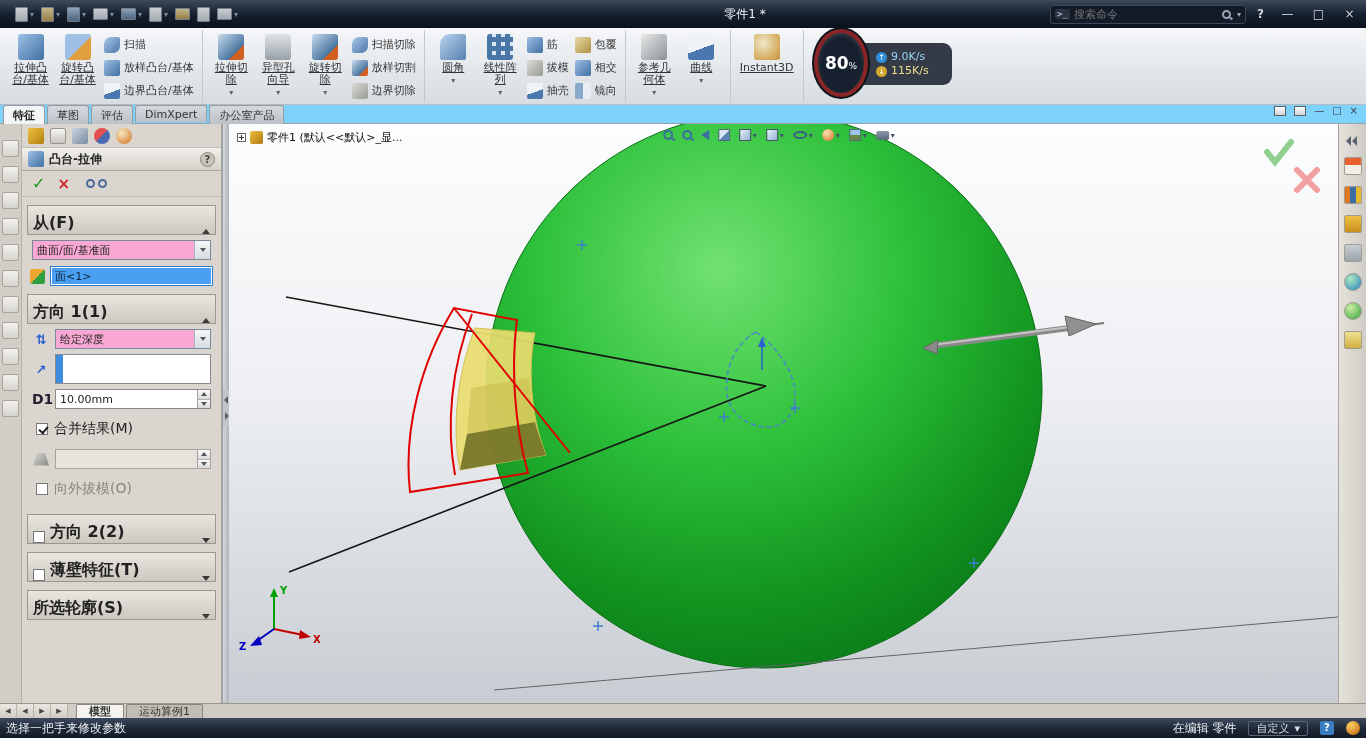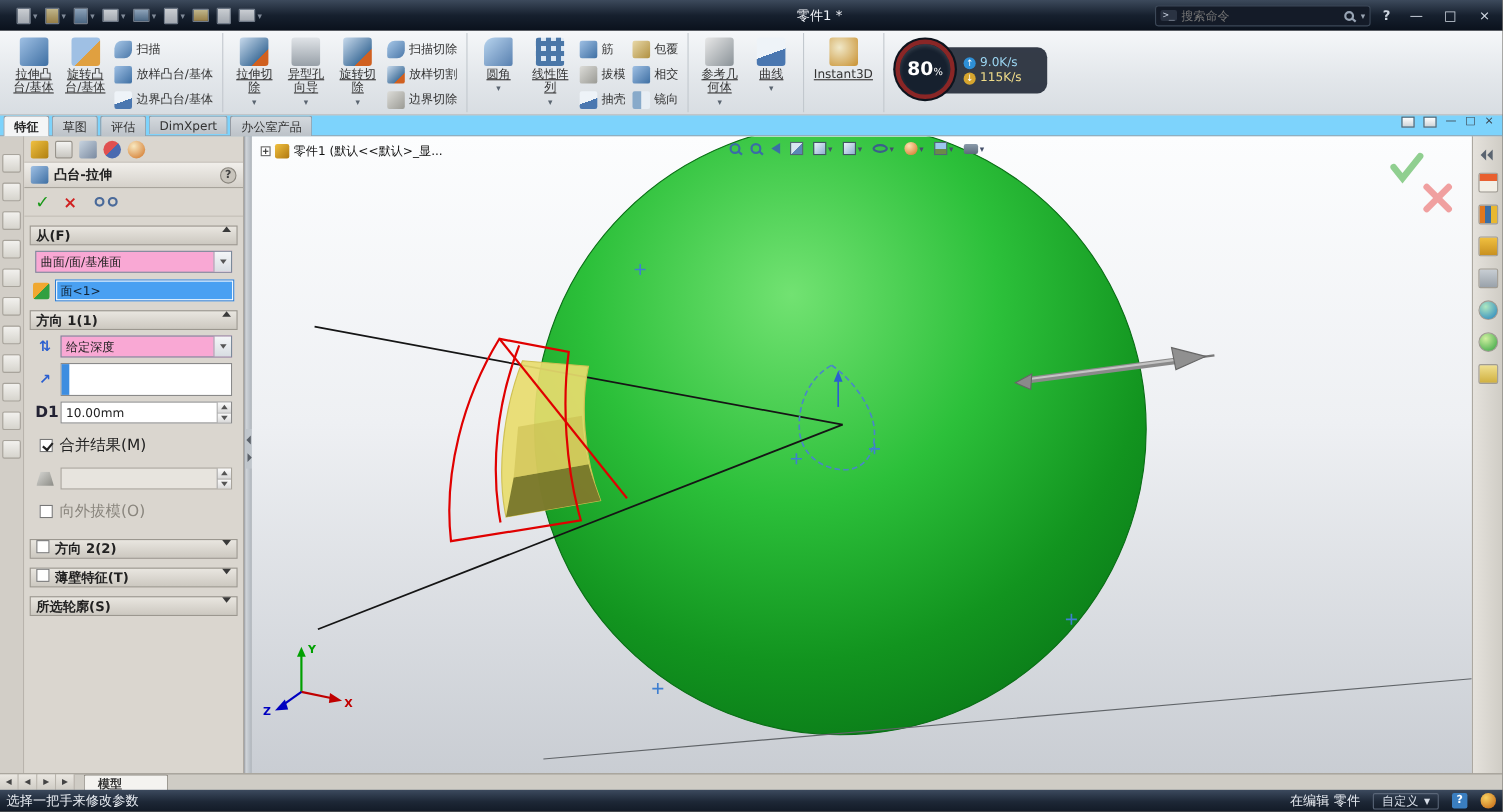--- a/index.html
+++ b/index.html
@@ -91,22 +91,22 @@
   .pmheader { height:23px; background:linear-gradient(#f1efeb,#d5d1ca); border-bottom:1px solid #a8a49c;
     display:flex; align-items:center; gap:5px; padding:0 6px; font-weight:bold; }
   .pmhelp { margin-left:auto; width:15px; height:15px; border-radius:50%; background:#c8c4bc; border:1px solid #8a867e;
     font-size:10px; font-weight:bold; text-align:center; line-height:13px; color:#444; }
   .pmok { height:26px; display:flex; align-items:center; gap:12px; padding:0 10px; border-bottom:1px solid #c2beb6; }
   .okck { color:#189818; font-weight:bold; font-size:16px; }
   .okx { color:#d02020; font-weight:bold; font-size:15px; }
   .glasses { display:flex; align-items:center; margin-left:4px; }
   .glasses i { display:block; width:9px; height:9px; border:2px solid #4a6a9a; border-radius:50%; }
   .glasses i + i { margin-left:3px; }
-  .sechead { height:18px; margin:8px 5px 5px; background:linear-gradient(#e9e6e0,#ccc8c0); border:1px solid #9b978f;
-    display:flex; align-items:flex-start; gap:5px; padding:0 5px; font-weight:bold; font-size:12px; }
+  .sechead { height:30px; margin:8px 5px 5px; background:linear-gradient(#e9e6e0,#ccc8c0); border:1px solid #9b978f;
+    display:flex; align-items:flex-end; gap:5px; padding:0 5px; font-weight:bold; font-size:16px; }
   .chev { width:0; height:0; }
   .chev.up { border-left:4px solid transparent; border-right:4px solid transparent; border-bottom:5px solid #3a3a3a; }
   .chev.down { border-left:4px solid transparent; border-right:4px solid transparent; border-top:5px solid #3a3a3a; }
   .chev.right-side { margin-left:auto; }
   .chev.tiny.up { border-left:3px solid transparent; border-right:3px solid transparent; border-bottom:4px solid #555; }
   .chev.tiny.down { border-left:3px solid transparent; border-right:3px solid transparent; border-top:4px solid #555; }
   .select { display:flex; align-items:center; height:20px; background:#f9a8d4; border:1px solid #7a8a9a;
     margin:2px 10px 6px; padding-left:4px; font-size:11px; }
   .select.grow { flex:1; margin:0; }
   .selbtn { margin-left:auto; width:16px; align-self:stretch; background:linear-gradient(#f4f6f8,#d8dde2);
@@ -172,21 +172,21 @@
   .tp4 { background:linear-gradient(#c8ced4,#9aa2aa); }
   .tp5 { background:radial-gradient(circle at 35% 30%,#b0e8c0,#2080c0); border-radius:50%; }
   .tp6 { background:radial-gradient(circle at 35% 30%,#d0f0a0,#30a040); border-radius:50%; }
   .tp7 { background:linear-gradient(#f0e090,#d0b040); }
 
   
   #bottomtabs { position:absolute; top:703px; left:0; right:0; height:15px; background:#cfccc5;
     border-top:1px solid #9a968e; display:flex; align-items:stretch; font-size:11px; }
   .nbtn { width:17px; display:flex; align-items:center; justify-content:center; font-size:7px; color:#444;
     border-right:1px solid #b8b4ac; background:linear-gradient(#eae7e1,#cfccc5); }
-  .btabs { display:flex; margin-left:8px;flex-direction:column; }
+  .btabs { display:flex; margin-left:8px; }
   .btab { padding:0 12px; display:flex; align-items:center; border:1px solid #8a867e; border-bottom:none;
     background:#c2beb6; margin-right:2px; border-radius:2px 2px 0 0; color:#333; }
   .btab.active { background:#f4f3f0; font-weight:bold; }
 
   
   #statusbar { position:absolute; top:718px; left:0; right:0; height:20px;
     background:linear-gradient(#3c4a5e,#1d2736 55%,#121a26); color:#e8ecf2; display:flex; align-items:center; padding:0 6px; }
   .sb-right { margin-left:auto; display:flex; align-items:center; gap:12px; }
   .sb-custom { display:flex; align-items:center; gap:5px; border:1px solid #5a6678; padding:0 7px; height:15px;
     color:#d8dee8; font-size:11px; border-radius:2px; }
@@ -197,21 +197,21 @@
   
   #netov { position:absolute; top:36px; left:814px; height:54px; z-index:50; display:flex; align-items:center; }
   .nv-pill { position:absolute; left:28px; top:7px; width:110px; height:42px; background:rgba(38,45,58,.93);
     border-radius:9px; display:flex; flex-direction:column; justify-content:center; gap:2px; padding-left:34px; font-size:11px; }
   .nv-row { display:flex; align-items:center; gap:4px; line-height:12px; }
   .nv-dot { width:11px; height:11px; border-radius:50%; color:#fff; font-size:8px; text-align:center; line-height:11px; flex:none; }
   .nv-dot.up { background:#2e8fd6; }
   .nv-dot.dn { background:#d6a52e; }
   .nv-up-txt { color:#9ad4f0; }
   .nv-dn-txt { color:#f0dc8a; }
-  .nv-circle { position:relative; width:54px; height:54px; border-radius:50%; background:#16202e;
+  .nv-circle { position:relative; width:54px; height:68px; border-radius:50%; background:#16202e;
     border:4px solid #8a2626; box-shadow:0 0 0 2px #0d141e, inset 0 2px 4px rgba(255,255,255,.15);
     display:flex; align-items:center; justify-content:center; color:#fff; z-index:2; }
   .nv-pct { font-size:17px; font-weight:bold; }
   .nv-pctsign { font-size:9px; margin-top:5px; }
 </style>
 </head>
 <body>
 
 <div id="app">
 

